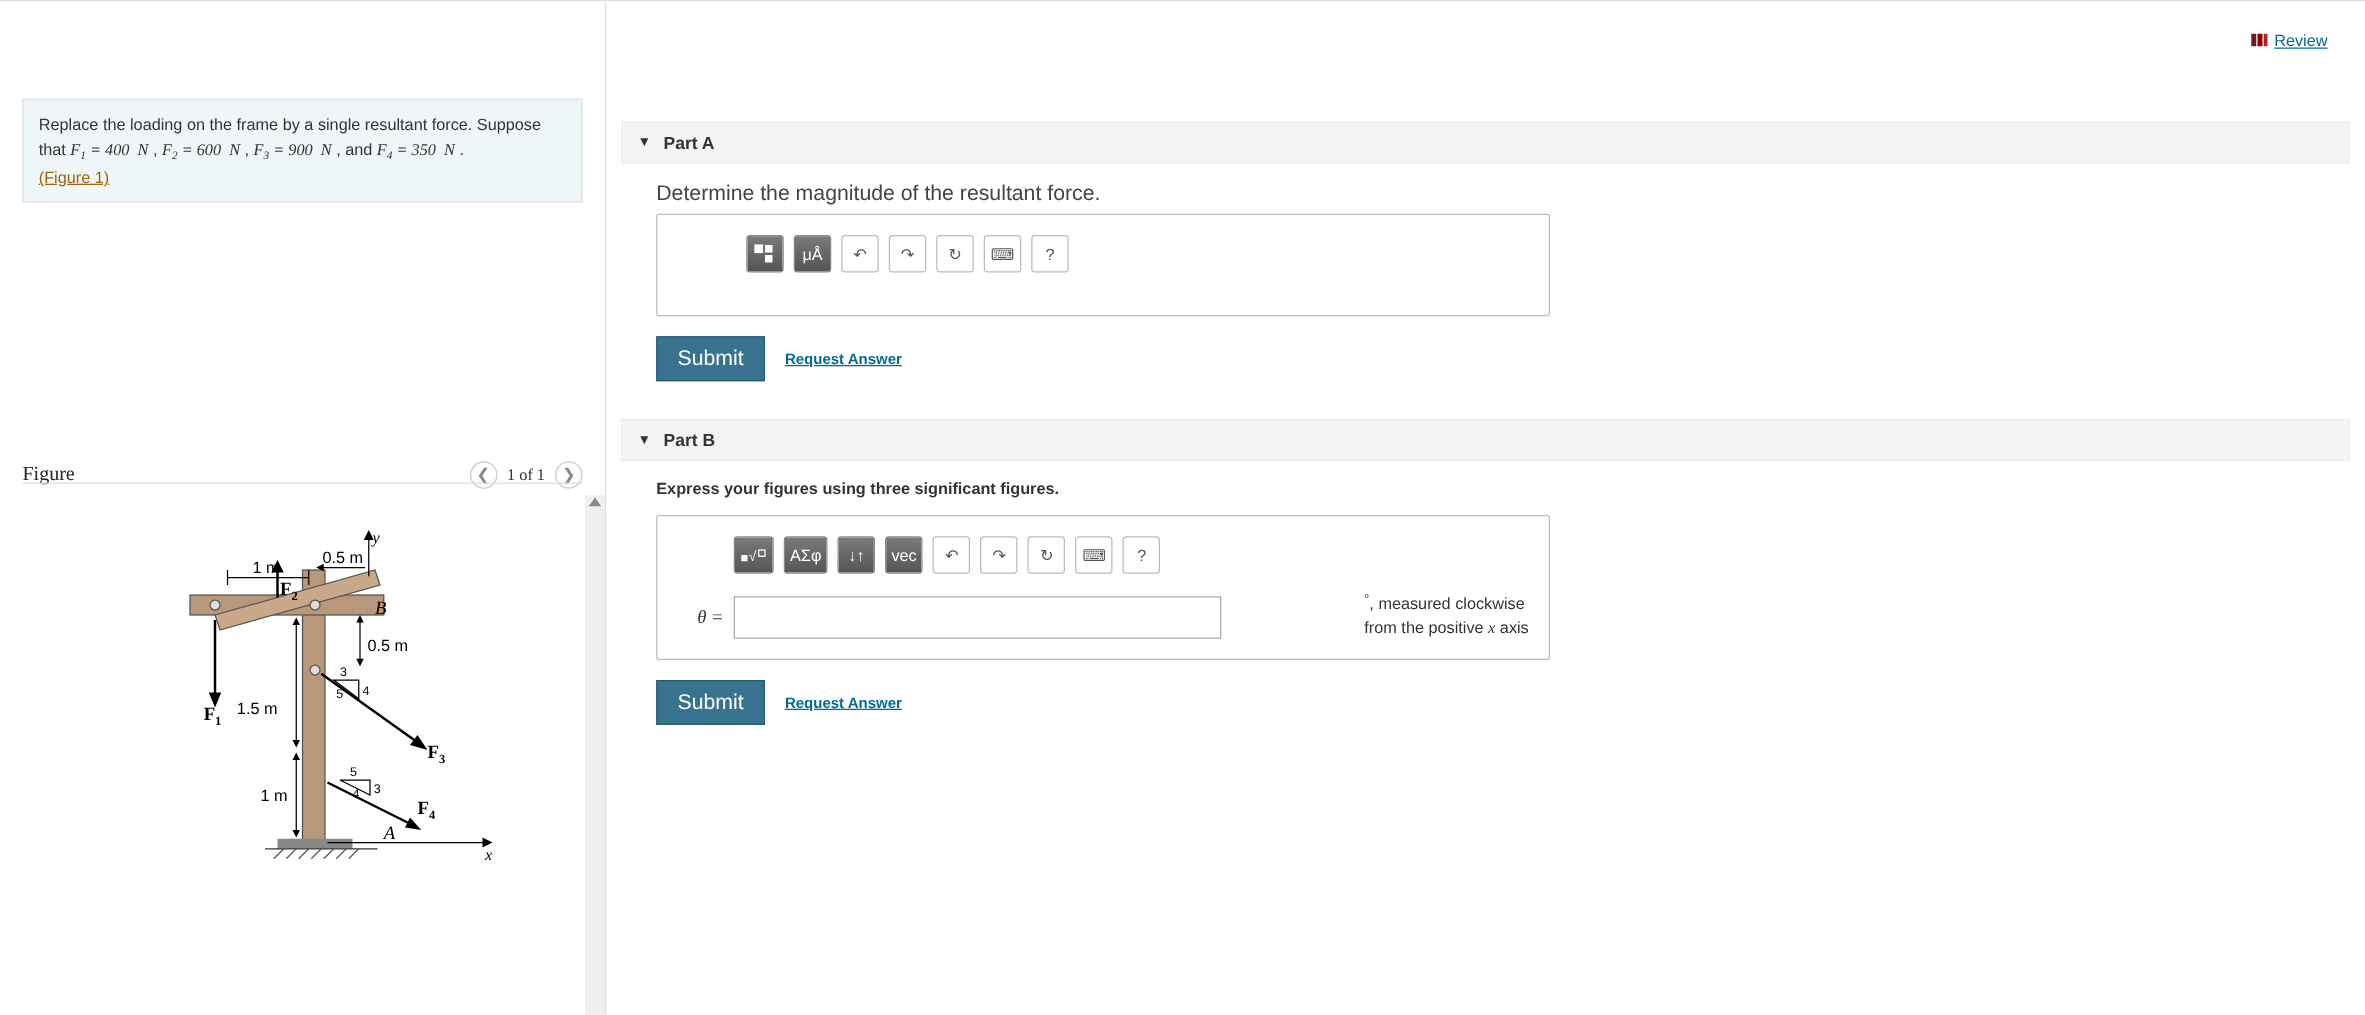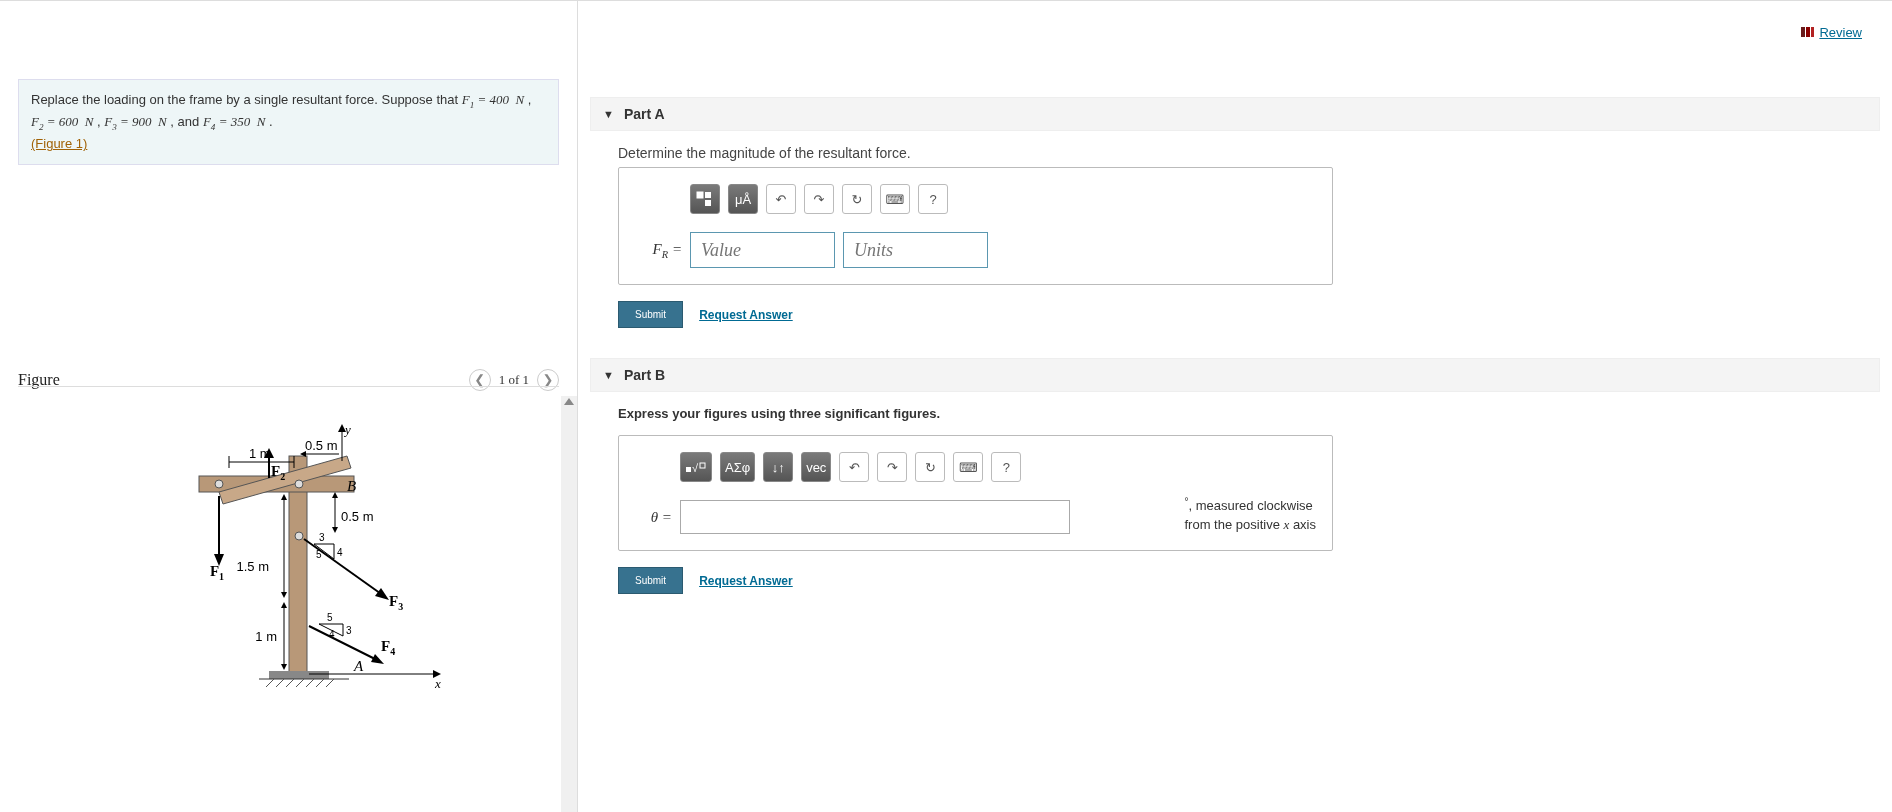--- a/index.html
+++ b/index.html
@@ -1,18 +1,18 @@
 <!DOCTYPE html>
 <html><head>
 <meta charset="utf-8">
 <style>
 * { box-sizing: border-box; margin: 0; padding: 0; }
 body { font-family: Arial, Helvetica, sans-serif; font-size: 13px; color: #333; background: #fff; }
 .container { display: flex; width: 1892px; height: 812px; border-top: 1px solid #ddd; }
-.left-panel { width: 578px; border-right: 1px solid #ddd; position: relative; }
+.left-panel { width: 485px; border-right: 1px solid #ddd; position: relative; }
 .right-panel { flex: 1; padding: 16px 12px; }
 .topbar { height: 30px; display: flex; justify-content: flex-end; align-items: center; padding-right: 18px; }
 .review-link { color: #006a93; text-decoration: underline; font-size: 13px; cursor: pointer; display: flex; align-items: center; }
 .review-link .rev-icon { width: 14px; height: 10px; display: inline-flex; margin-right: 4px; }
 .rev-icon span { width: 4px; height: 10px; margin-right: 1px; }
 .rev-icon span:nth-child(1){background:#6a1b1b;} .rev-icon span:nth-child(2){background:#8b0000;} .rev-icon span:nth-child(3){background:#b22222;}
 .problem-box { margin: 78px 18px 0 18px; padding: 10px 12px; background: #eef6f7; border: 1px solid #dde; color: #333; line-height: 1.5; }
 .problem-box a { color: #a16207; text-decoration: underline; }
 .fig-row { position: absolute; left: 0; right: 0; top: 355px; padding: 0 18px; display: flex; align-items: center; justify-content: space-between; font-family: Liberation Serif, serif; }
 .fig-title { font-size: 16px; font-weight: normal; color: #222; }
@@ -21,33 +21,33 @@
 .fig-count { margin: 16px 8px; font-size: 13px; color: #333; }
 .fig-sep { border: 0; border-top: 1px solid #ddd; margin: 0 18px; position: absolute; left:0; right:0; top: 385px; }
 .figure-area { position: absolute; top: 395px; left: 0; right: 0; bottom: 0; overflow: auto; }
 .figure-svg { display: block; margin: 10px auto 0 auto; }
 .scroll-gutter { position: absolute; right: 0; top: 395px; bottom: 0; width: 16px; background: #f0f0f0; }
 .scroll-uptri { width:0;height:0;border-left:5px solid transparent;border-right:5px solid transparent;border-bottom:7px solid #888;margin:2px auto; }
 
 .part-header { background: #f4f4f4; border: 1px solid #eee; padding: 8px 12px; margin-top: 50px; display: flex; align-items: center; font-weight: bold; font-size: 14px; }
 .part-header .caret { margin-right: 10px; font-size: 11px; }
 .part-body { padding: 14px 0 0 28px; }
-.prompt { font-size: 14px; color: #444; margin-bottom: 6px; }
+.prompt { font-size: 17px; color: #444; margin-bottom: 6px; }
 .instr { font-weight: bold; font-size: 13px; margin-bottom: 14px; }
 .answer-box { border: 1px solid #bbb; padding: 16px 16px 16px 16px; width: 715px; border-radius: 2px; }
 .toolbar { display: flex; align-items: center; margin-bottom: 18px; margin-left: 55px; gap: 8px; }
 .tbtn { min-width: 30px; height: 30px; border: 1px solid #888; border-radius: 3px; background: linear-gradient(#7a7a7a,#555); color: #fff; display:flex; align-items:center; justify-content:center; font-size:13px; cursor:pointer; padding:0 4px;}
 .tbtn.light { background: #fff; color: #555; border: 1px solid #bbb; }
 .inputs-row { display: flex; align-items: center; }
 .inputs-row .lbl { width: 55px; text-align: right; padding-right: 8px; font-style: italic; font-family: 'Times New Roman', serif; font-size: 15px; color:#333; }
 .value-input, .units-input { height: 36px; border: 1px solid #5b97b0; font-style: italic; font-family: 'Times New Roman', serif; font-size: 18px; color: #999; padding: 0 10px; }
 .value-input { width: 145px; margin-right: 8px; }
 .units-input { width: 145px; }
 .submit-row { margin-top: 16px; display: flex; align-items: center; margin-left: 0px; }
-.submit-btn { background: #37728f; color: #fff; border: 1px solid #2b5a70; padding: 7px 16px; font-size: 10px; cursor:pointer; }
+.submit-btn { background: #37728f; color: #fff; border: 1px solid #2b5a70; padding: 7px 16px; font-size: 17px; cursor:pointer; }
 .req-link { color: #006a93; text-decoration: underline; font-weight: bold; font-size: 12px; margin-left: 16px; cursor: pointer; }
 .partB { margin-top: 30px; }
 .theta-input { height: 34px; border: 1px solid #aaa; width: 390px; padding: 0 10px; }
 .suffix { margin-left: 10px; font-size: 13px; line-height: 1.4; }
 .ital { font-style: italic; font-family: 'Times New Roman', serif; }
 sub { font-size: 0.7em; }
 </style>
 </head>
 <body>
 
@@ -192,25 +192,20 @@
                 <rect x="10" y="2" width="6" height="6" fill="#fff"></rect>
                 <rect x="10" y="10" width="6" height="6" fill="#fff"></rect>
               </svg>
           </div>
           <div class="tbtn">μÅ</div>
           <div class="tbtn light">↶</div>
           <div class="tbtn light">↷</div>
           <div class="tbtn light">↻</div>
           <div class="tbtn light">⌨</div>
           <div class="tbtn light">?</div>
-        </div>
-        <div class="inputs-row">
-          <div class="lbl"><i>F<sub>R</sub></i> =</div>
-          <input class="value-input" placeholder="Value" style="">
-          <input class="units-input" placeholder="Units" style="">
         </div>
       </div>
       <div class="submit-row">
         <button class="submit-btn">Submit</button>
         <a class="req-link">Request Answer</a>
       </div>
     </div>
 
     <div class="part-header partB">
       <span class="caret">▼</span>

